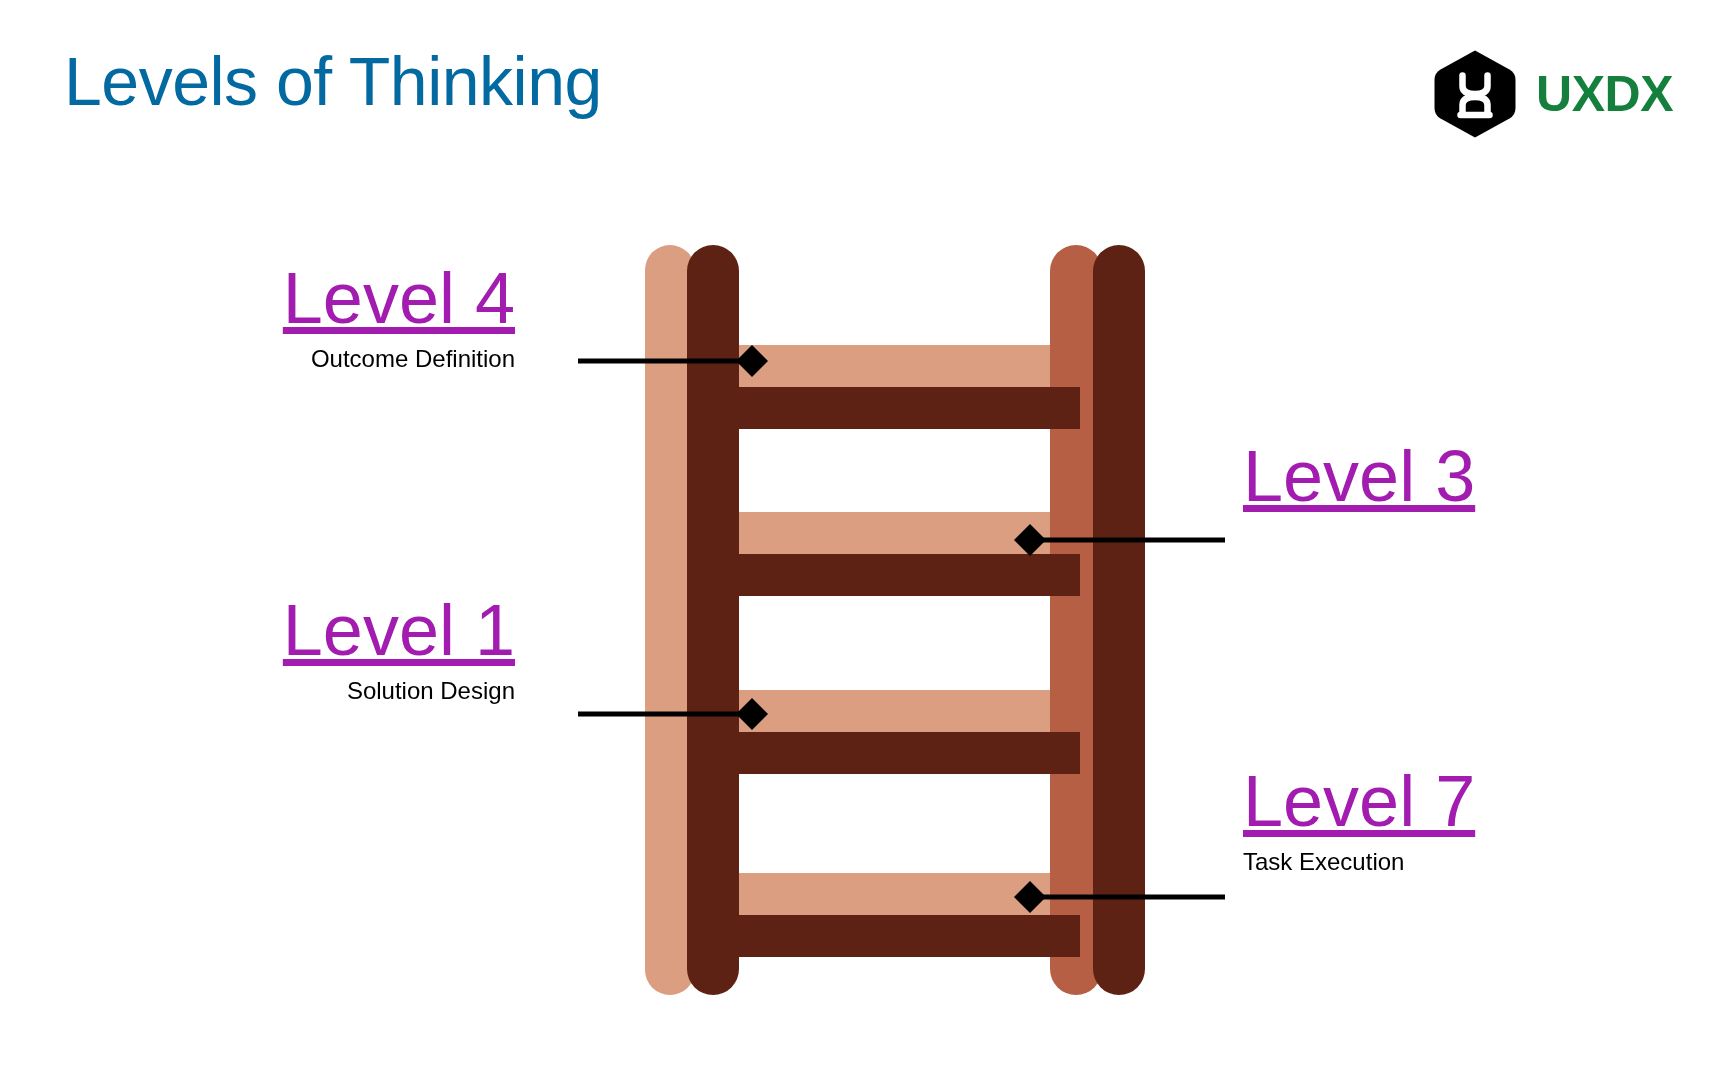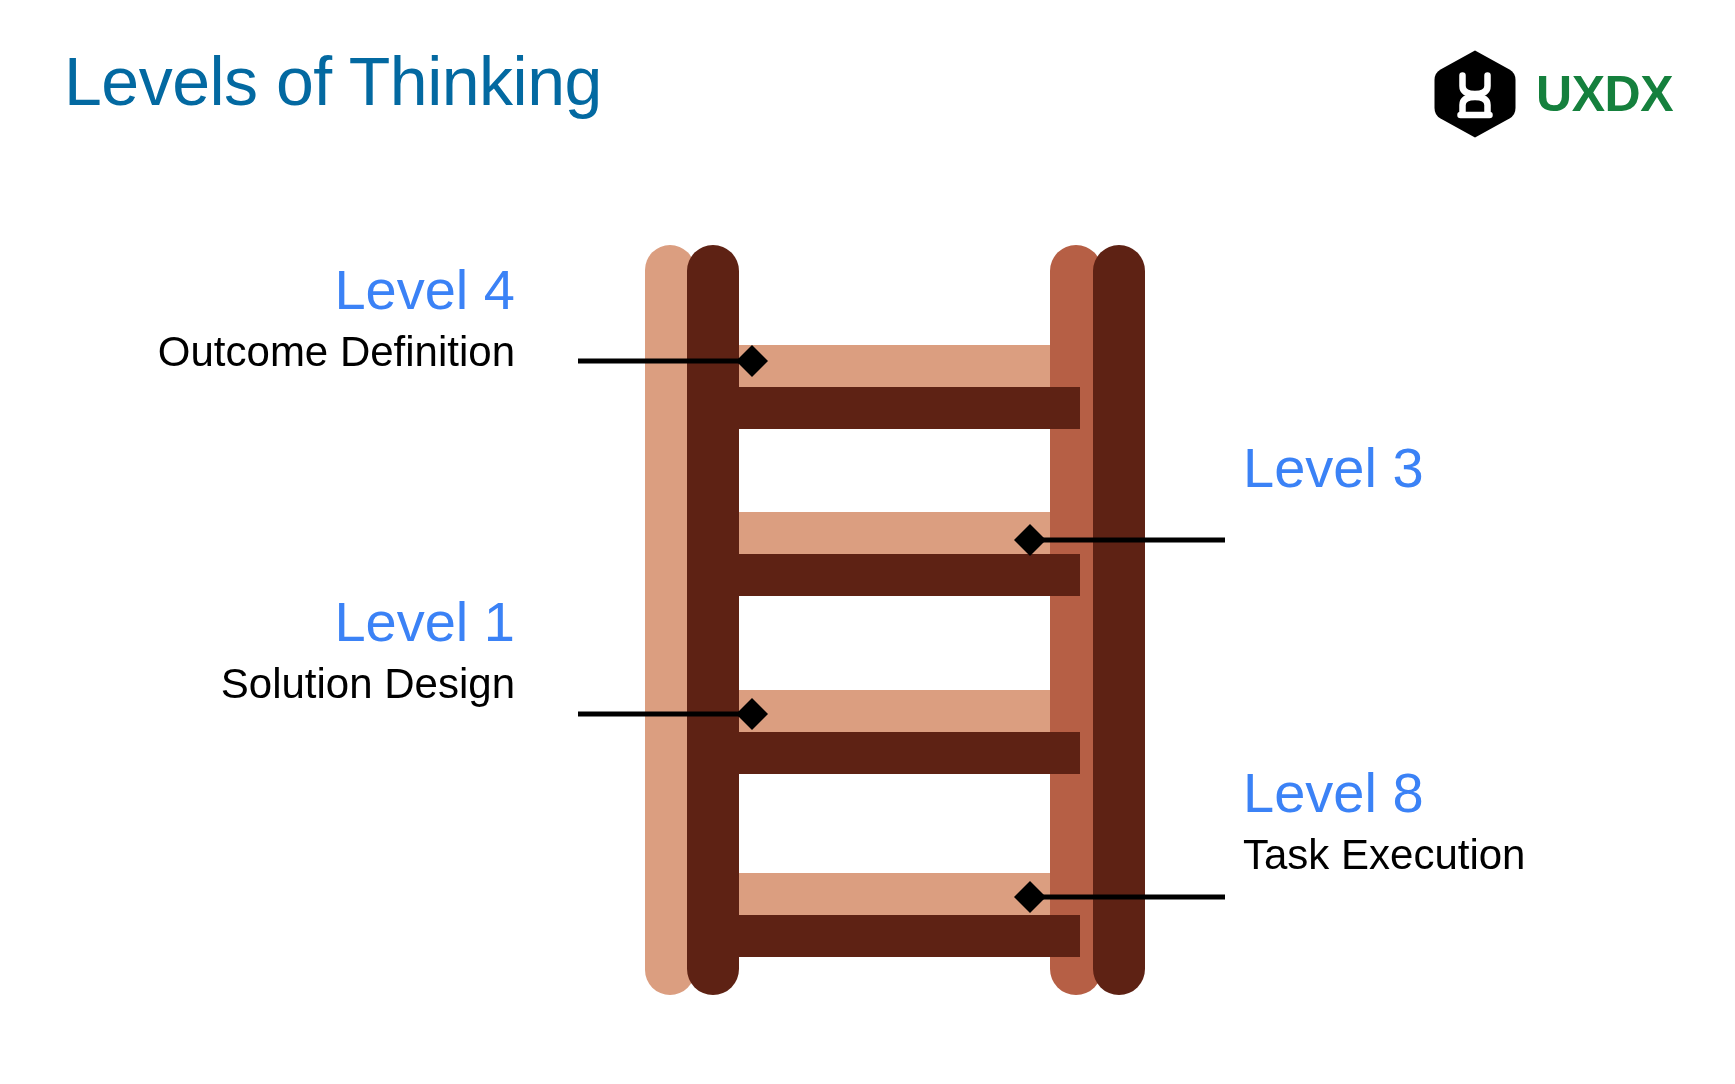--- a/index.html
+++ b/index.html
@@ -59,27 +59,28 @@
     height: 1084px;
     pointer-events: none;
   }
 
   
   .callout {
     position: absolute;
     white-space: nowrap;
   }
   .callout .lv-title {
-    font-size: 56px;
+    font-size: 72px;
     font-weight: 400;
     line-height: 1.0;
-    color: #3b82f6;
+    color: #a21caf;
+    text-decoration: underline;
   }
   .callout .lv-sub {
-    font-size: 42px;
+    font-size: 24px;
     font-weight: 400;
     line-height: 1.05;
     margin-top: 12px;
     color: #000000;
   }
   .callout.right-side { text-align: right; }
   .callout.left-side  { text-align: left; }
 
   #callout-level-4 { right: 1220px; top: 262px; text-align: right; }
   #callout-level-3 { left: 1243px;  top: 440px; text-align: center; }
@@ -150,15 +151,15 @@
 <div class="callout left-side" id="callout-level-3">
   <div class="lv-title">Level 3</div>
 </div>
 
 <div class="callout right-side" id="callout-level-2">
   <div class="lv-title">Level 1</div>
   <div class="lv-sub">Solution Design</div>
 </div>
 
 <div class="callout left-side" id="callout-level-1">
-  <div class="lv-title">Level 8</div>
+  <div class="lv-title">Level 7</div>
   <div class="lv-sub">Task Execution</div>
 </div>
 
 </body></html>

